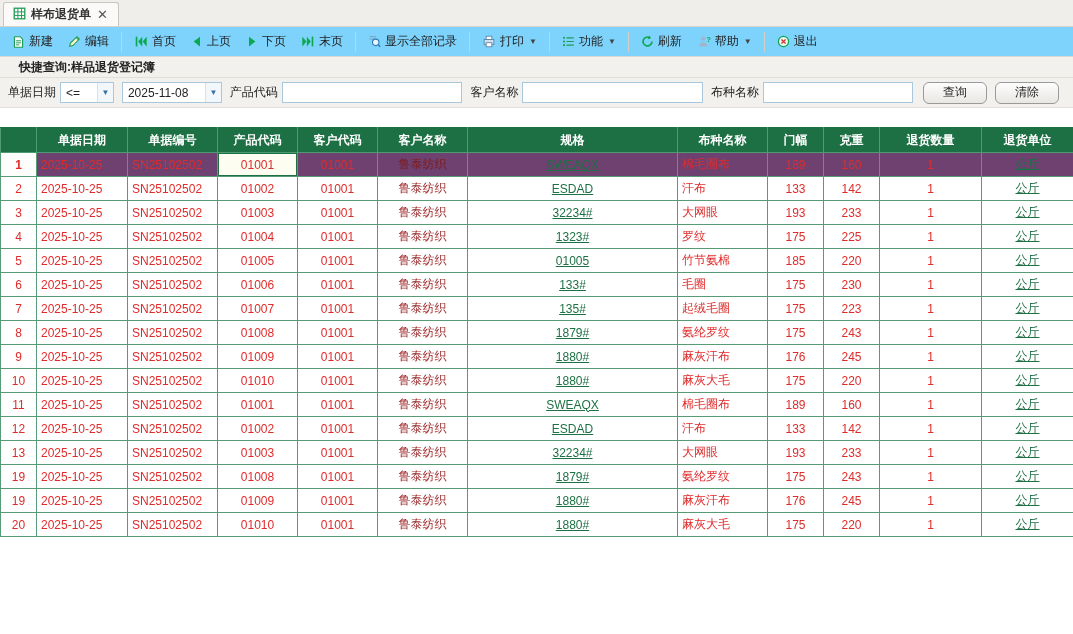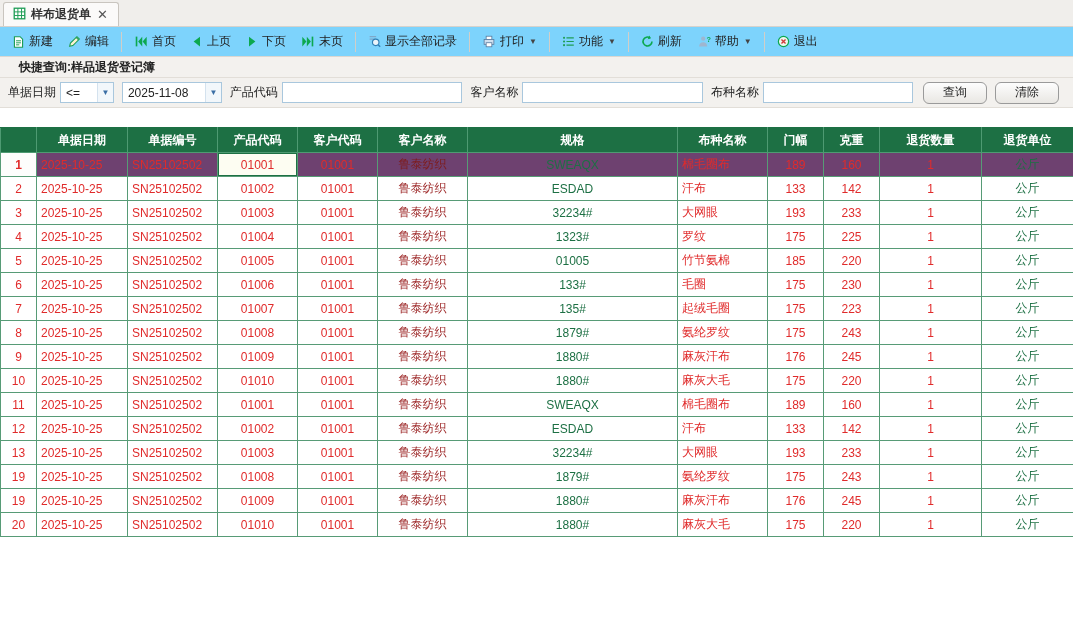--- a/index.html
+++ b/index.html
@@ -158,21 +158,21 @@
     background: #fff;
     cursor: default;
   }
   td.rownum {
     text-align: center;
     color: var(--text-red);
     background: #fdfdfc;
   }
   .c-red    { color: var(--text-red); }
   .c-maroon { color: var(--text-maroon); }
-  .c-green  { color: var(--text-green); }
+  .c-green  { color: var(--text-green); text-decoration: underline; }
   tr.selected td { background: var(--selected-row-bg); }
   tr.selected td.rownum { background: #fdfdfc; font-weight: bold; }
   tr.selected td.c-maroon { color: #7e1c1c; }
   tr.selected td.active-cell {
     background: #fdfdf2;
     box-shadow: inset 0 0 0 1px var(--header-bg);
   }
 </style>
 </head>
 <body>

